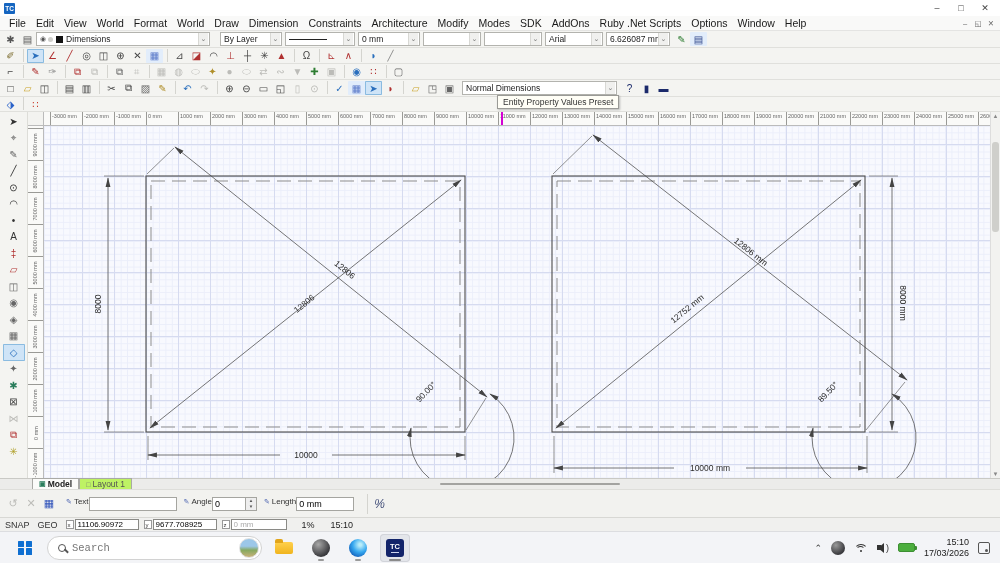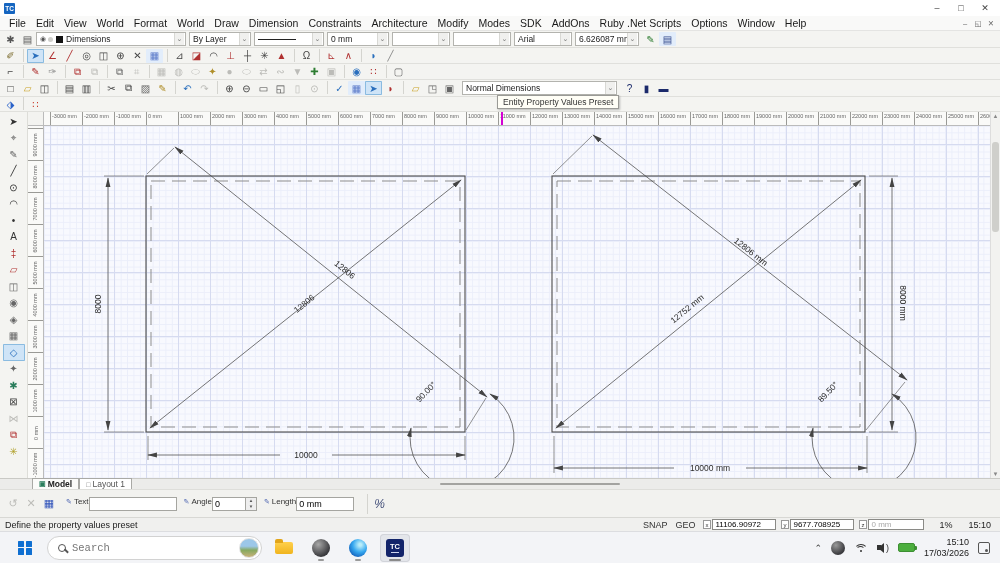--- a/index.html
+++ b/index.html
@@ -59,21 +59,21 @@
 .dim{stroke:#4a4a4a;stroke-width:0.75;fill:none}
 .ext{stroke:#4a4a4a;stroke-width:0.6}
 .vscroll{width:10px;background:#f2f2f0;border-left:1px solid #ddd;position:relative;flex:none}
 .vscroll .arr{position:absolute;left:0;width:100%;text-align:center;font-size:6px;color:#888}
 .vthumb{position:absolute;left:1px;width:7px;top:30px;height:90px;background:#cfcfcb;border-radius:3px}
 
 .tabrow{height:11px;background:#ececea;border-top:1px solid #c9c9c5;display:flex;align-items:flex-end;padding-left:32px;font-size:8.5px;flex:none;position:relative}
 .tab{display:flex;align-items:center;gap:2px;padding:0 6px;height:11px;border:1px solid #a9a9a5;border-bottom:none;white-space:nowrap}
 .tab .ticon{font-size:7px;color:#2a7d5b}
 .tab.active{background:#fbfbf9;font-weight:bold}
-.tab.inactive{background:#ffffff;color:#555}
+.tab.inactive{background:#bef264;color:#555}
 .tab.inactive .ticon{color:#777}
 .hthumb{position:absolute;left:440px;top:4px;width:180px;height:2px;background:#a3a3a0;border-radius:1px}
 
 .inspector{height:28px;background:#f2f2ef;border-top:1px solid #dededa;display:flex;align-items:center;padding:0 4px;flex:none}
 .insp-icons{display:flex;align-items:center;margin-right:8px}
 .insp-icons .icon{width:18px;height:18px;font-size:11px}
 .fld{display:flex;flex-direction:row;margin-right:7px}
 .fldlab{font-size:8px;color:#333;display:flex;align-items:center;gap:2px;height:10px}
 .fldlab .pen{color:#4a62b0;font-size:7px}
 .fld input{height:14px;border:1px solid #a5a5a0;font-size:9px;padding:0 2px;background:#fff;outline:none;font-family:"Liberation Sans",sans-serif}
@@ -171,27 +171,27 @@
         <span class="ctl">◱</span>
         <span class="ctl">✕</span>
       </span>
   </div>
 
   <div class="tb tb1">
     <span style="display:flex">
         <span class="icon" style="color: rgb(85, 85, 85);">✱</span>
         <span class="icon" style="color: rgb(85, 85, 85);">▤</span>
       </span>
-    <div class="combo" style="width:150px">
+    <div class="combo" style="width:174px">
       <span class="eye">◉</span>
         <span class="dot"></span>
         <span class="blk"></span>
       <span>Dimensions</span>
     </div>
-    <div class="combo" style="width:62px;margin-left:3px">
+    <div class="combo" style="width:62px;margin-left:10px">
         <span>By Layer</span>
       </div>
     <div class="combo" style="width:70px;margin-left:3px">
         <span class="hline"></span>
       </div>
     <div class="combo" style="width:62px;margin-left:3px">
         <span>0 mm</span>
       </div>
     <div class="combo" style="width:58px;margin-left:3px"></div>
     <div class="combo" style="width:58px;margin-left:3px"></div>
@@ -527,21 +527,20 @@
           <span class="pen">✎</span>
           <span>Length</span>
         </span>
       <input style="width: 58px;" value="0 mm">
     </div>
     <div class="insp-sep"></div>
     <span class="pct">%</span>
   </div>
 
   <div class="statusbar">
-    <span class="status-msg">Define the property values preset</span>
     <span class="stat-word">SNAP</span>
     <span class="stat-word">GEO</span>
     <span class="coord">
       <span class="axis">x</span>
       <input value="11106.90972" style="">
     </span>
     <span class="coord">
       <span class="axis">y</span>
       <input value="9677.708925" style="">
     </span>

